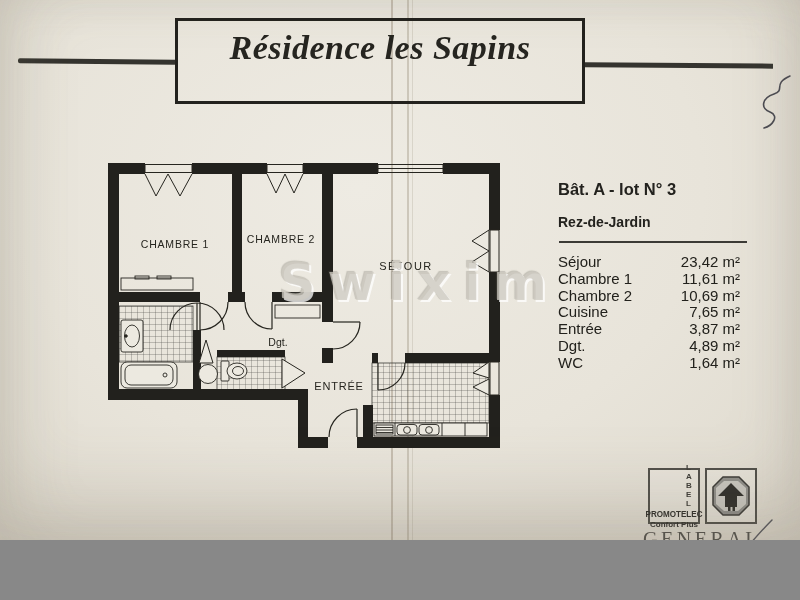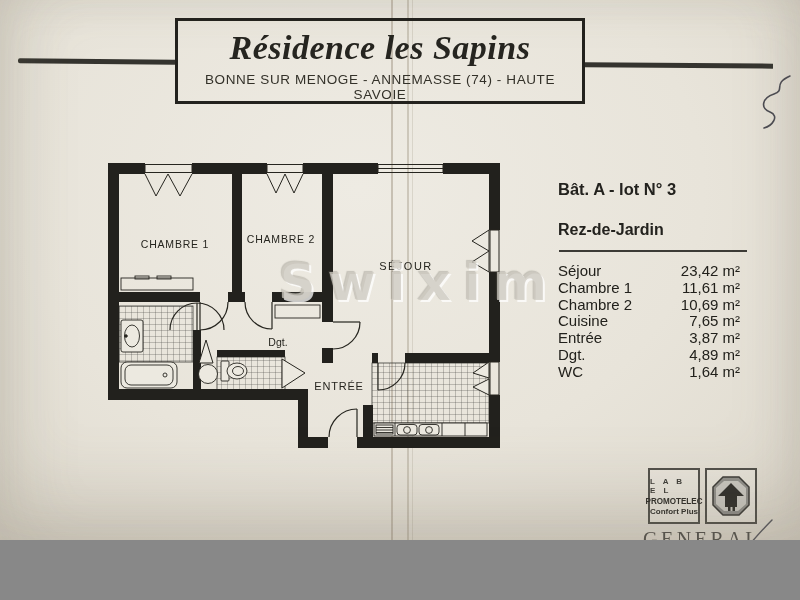--- a/index.html
+++ b/index.html
@@ -14,32 +14,32 @@
   #fold3{left:412px;width:1px;opacity:.28}
   .rule{position:absolute;background:#35342f;}
   #rule-left{left:18px;top:59px;width:157px;height:5px;transform:rotate(.6deg);border-radius:2px 0 0 2px;}
   #rule-right{left:585px;top:63px;width:188px;height:5px;transform:rotate(.4deg);}
   #title-box{position:absolute;left:175px;top:18px;width:404px;height:80px;border:3px solid #23221e;text-align:center;}
   #title{margin-top:8px;font-family:"Liberation Serif", serif;font-style:italic;font-weight:700;font-size:34px;letter-spacing:.5px;color:#262520;}
   #subtitle{margin-top:5px;font-size:13.5px;letter-spacing:.6px;color:#333129;font-weight:500;}
   #info{position:absolute;left:558px;top:174px;width:190px;}
   .info-line1{font-size:16.5px;font-weight:700;}
   .info-line2{font-size:16.5px;font-weight:700;margin-top:6px;}
-  .info-line3{font-size:16px;font-weight:700;margin-top:22px;}
+  .info-line3{font-size:14px;font-weight:700;margin-top:15px;}
   #info-rule{margin-top:11px;border:none;border-top:2px solid #3c3b36;width:188px;}
   #rooms{margin-top:11px;width:182px;}
   .room-row{display:flex;justify-content:space-between;font-size:15px;line-height:16.8px;color:#22211c;}
   #plan{position:absolute;left:95px;top:150px;}
   #watermark{position:absolute;left:278px;top:252px;font-family:"DejaVu Sans", sans-serif;
     font-weight:700;font-size:52px;letter-spacing:12px;color:rgba(206,202,193,.78);
     text-shadow:2px 2px 0 rgba(255,255,255,.75), -1px -1px 1px rgba(110,105,95,.30);pointer-events:none;}
   #promotelec{position:absolute;left:648px;top:468px;display:flex;gap:5px;}
   .cert-box{width:52px;height:56px;border:2px solid #504f49;box-sizing:border-box;background:rgba(255,255,255,.15);
     display:flex;flex-direction:column;align-items:center;justify-content:center;}
-  .cert-l1{font-size:8px;font-weight:700;letter-spacing:3px;color:#3c3b36;}
+  .cert-l1{font-size:8px;font-weight:700;letter-spacing:3px;color:#3c3b36;padding-left:36px;}
   .cert-l2{font-size:8.5px;font-weight:800;letter-spacing:0;color:#2e2d28;margin-top:1px;transform:scaleX(.95);}
   .cert-l3{font-size:8px;font-weight:700;color:#2e2d28;margin-top:1px;}
   #generalfoy{position:absolute;left:616px;top:528px;width:172px;text-align:center;color:#504f4a;}
   #gf-name{font-family:"Liberation Serif", serif;font-size:20px;letter-spacing:3.5px;}
   #gf-sub{display:flex;align-items:center;gap:4px;margin-top:2px;}
   #gf-sub .gf-line{flex:1;border-top:1.3px solid #5a5954;}
   #gf-sub span{font-size:6.5px;font-weight:700;letter-spacing:2px;color:#504f4a;}
   #disclaimer{position:absolute;left:-4px;top:556px;width:500px;font-size:8px;color:#45443e;
     letter-spacing:.1px;transform:scale(.84) rotate(-.5deg);transform-origin:left top;white-space:nowrap;}
   #bottom-band{position:absolute;left:-4px;top:569px;width:810px;height:11px;border-radius:3px;
@@ -55,21 +55,20 @@
 <div id="page">
   <div class="fold" id="fold1"></div>
   <div class="fold" id="fold2"></div>
   <div class="fold" id="fold3"></div>
 
   <div class="rule" id="rule-left"></div>
   <div class="rule" id="rule-right"></div>
 
   <div id="title-box">
     <div id="title">Résidence les Sapins</div>
-    <div id="subtitle">BONNE SUR MENOGE - ANNEMASSE (74) - HAUTE SAVOIE</div>
   </div>
 
   <svg id="handwriting" width="48" height="62" viewBox="0 0 48 62">
     <path d="M38,4 C20,12 34,18 22,22 C10,26 8,36 18,40 C28,44 20,54 12,56" fill="none" stroke="#4b4b52" stroke-width="1.6" stroke-linecap="round"></path>
   </svg>
 
   <svg id="plan" width="420" height="315" viewBox="0 0 420 315">
     <defs>
       <pattern id="tiles" width="6" height="6" patternUnits="userSpaceOnUse">
         <path d="M6,0 H0 V6" fill="none" stroke="#4a4a44" stroke-width="0.6"></path>

